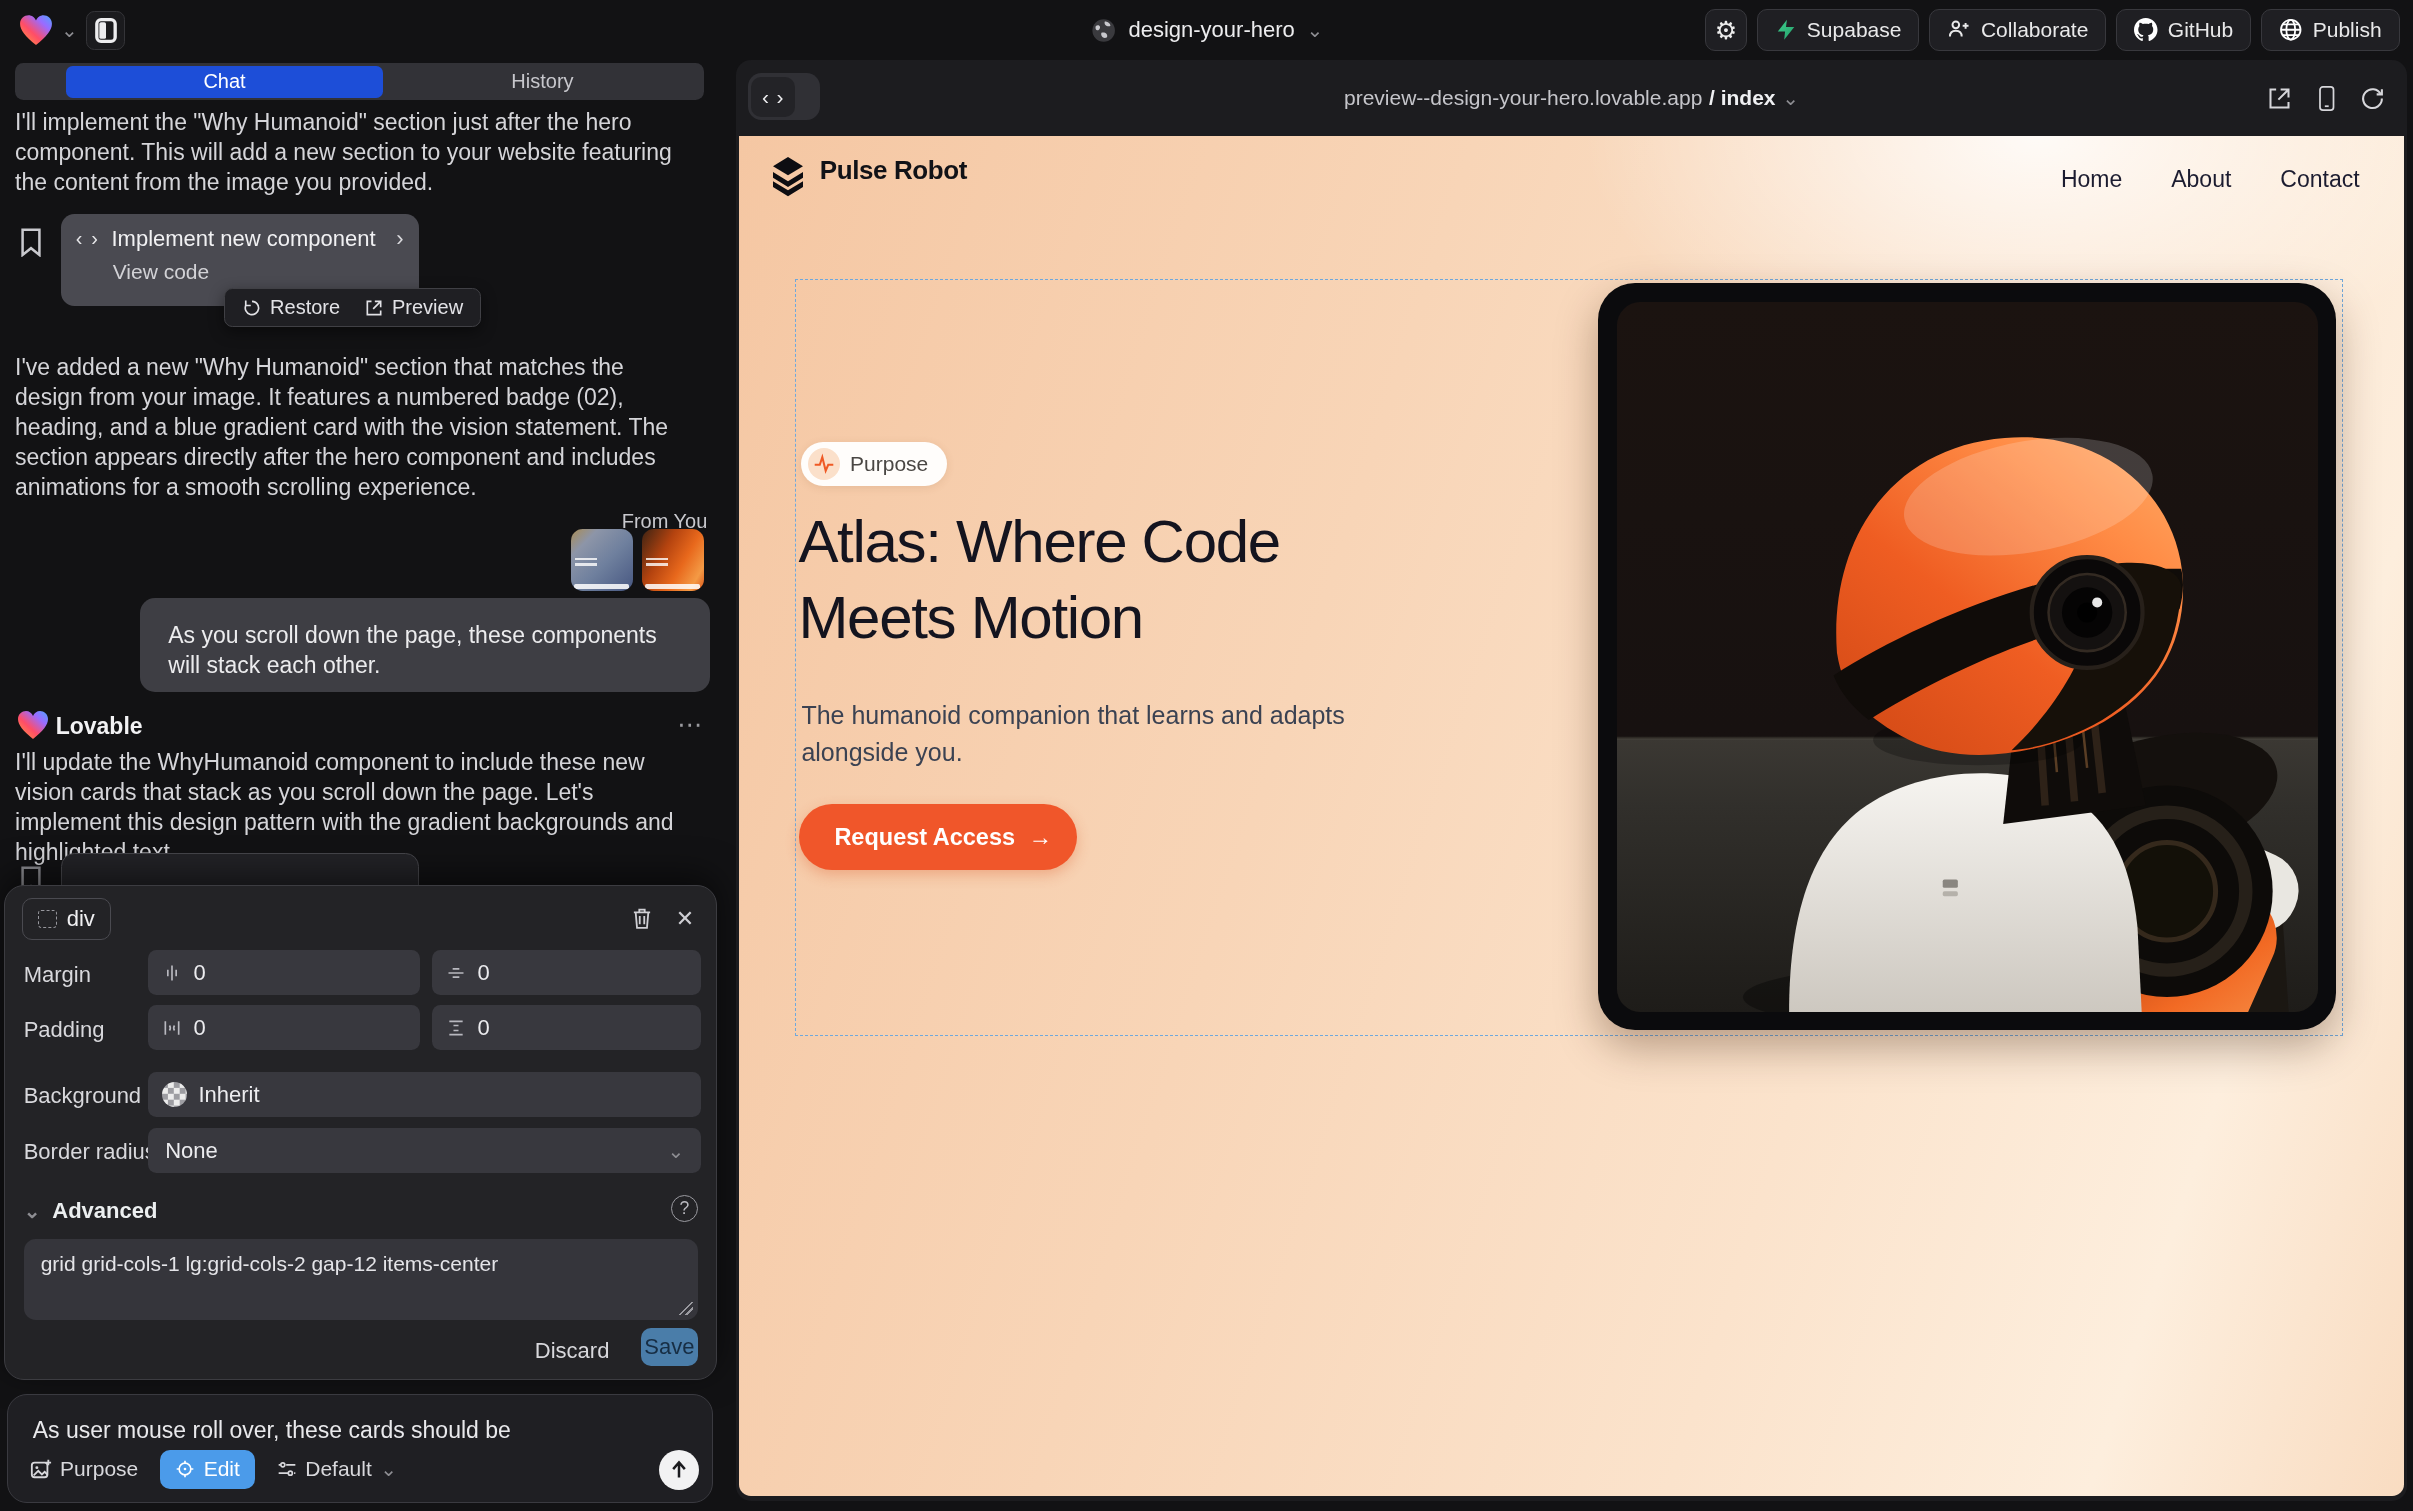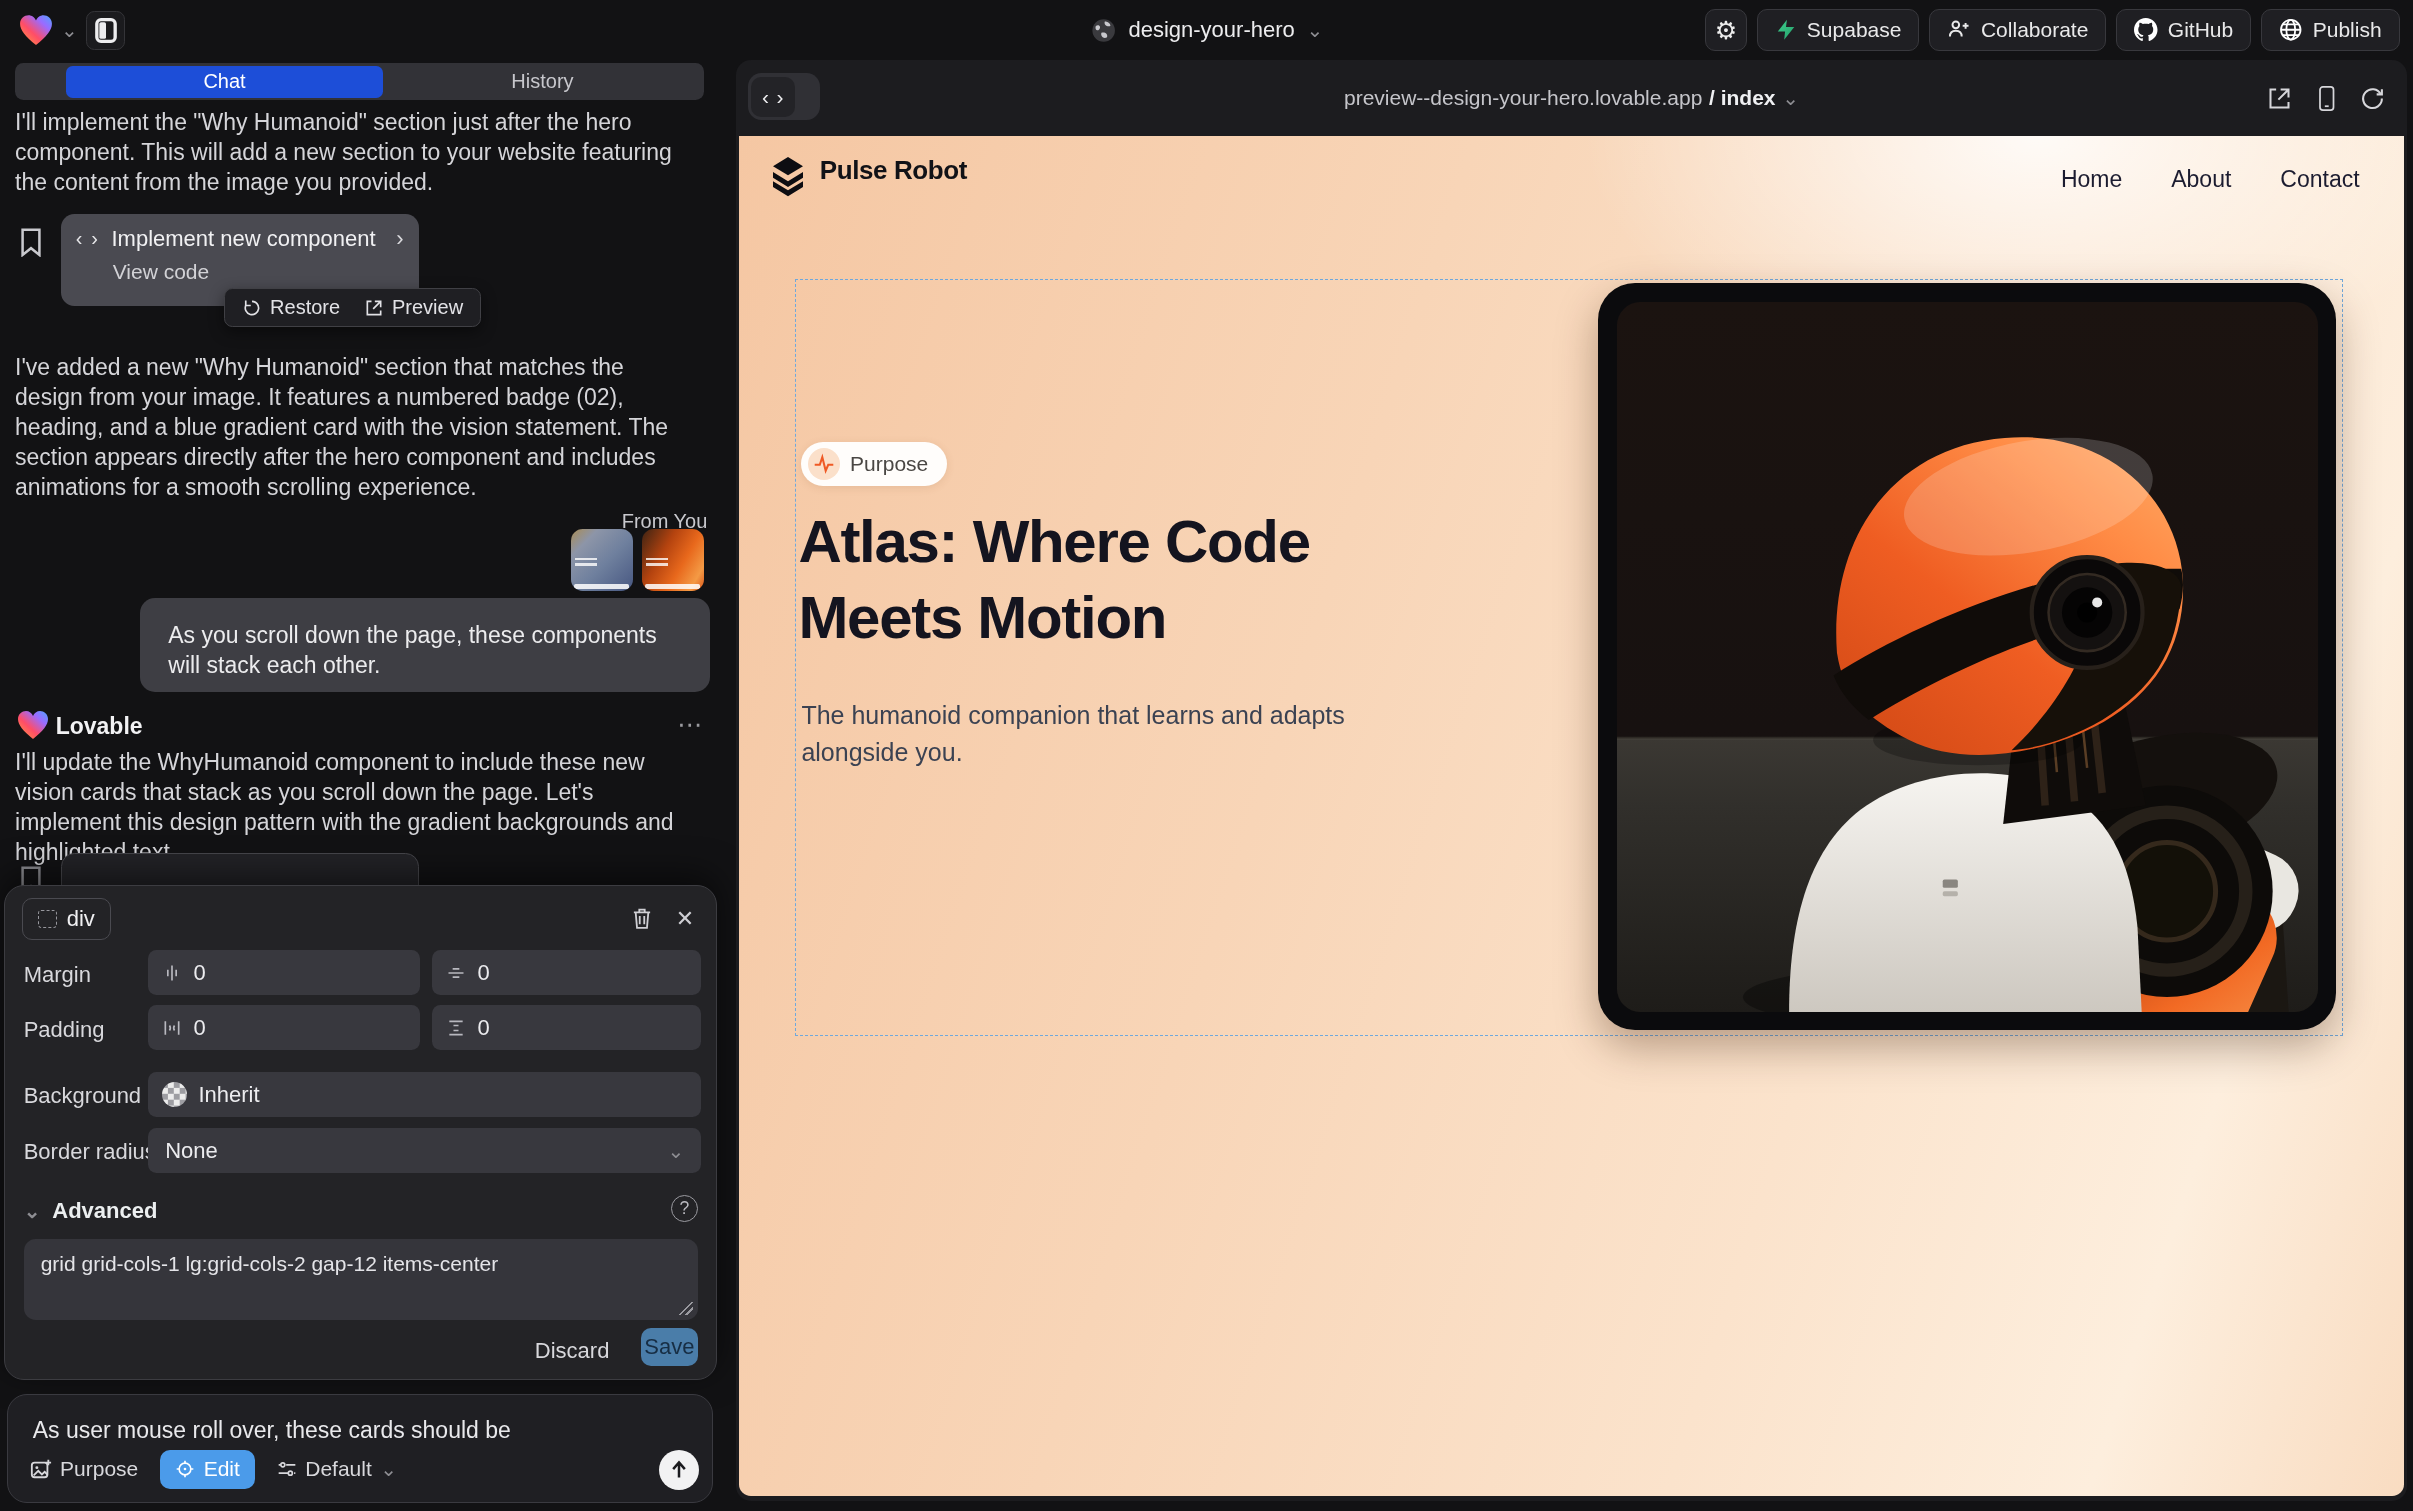--- a/index.html
+++ b/index.html
@@ -91,21 +91,21 @@
   .brand { position:absolute; left:28.6px; top:18.5px; display:flex; align-items:flex-start; gap:11.8px; cursor:pointer; }
   .brand-name { font-size:26px; font-weight:800; color:#111217; letter-spacing:-0.4px; }
   .site-nav { position:absolute; right:44px; top:30px; display:flex; gap:49px; }
   .nav-link { font-size:23px; color:#1c1c30; cursor:pointer; }
 
   .selection-rect { position:absolute; left:56px; top:143px; width:1548px; height:757px; border:1.7px dashed #6fa8dc; pointer-events:none; }
 
   .hero-badge { position:absolute; left:62px; top:306px; height:44px; background:#fffdfb; border-radius:22px; display:flex; align-items:center; gap:10px; padding:0 18.5px 0 6.7px; box-shadow:0 1.7px 8.4px rgba(120,70,30,.12); cursor:default; }
   .badge-ico { width:32px; height:32px; border-radius:50%; background:#fbe0ca; display:flex; align-items:center; justify-content:center; }
   .hero-badge .lbl { font-size:21px; color:#4a4744; }
-  .hero-h1 { position:absolute; left:59px; top:368px; font-size:60px; line-height:76px; font-weight:700; letter-spacing:-1.3px; color:#14141f; }
+  .hero-h1 { position:absolute; left:59px; top:368px; font-size:60px; line-height:76px; font-weight:400; letter-spacing:-1.3px; color:#14141f; }
   .hero-sub { position:absolute; left:62px; top:561px; width:605px; font-size:25px; line-height:37px; color:#3b4252; }
   .cta { position:absolute; left:60px; top:668px; height:66px; border-radius:37px; background:#f0562a; color:#fff; display:flex; align-items:center; gap:13.4px; padding:0 25px 0 35px; font-size:23.5px; font-weight:bold; cursor:pointer; box-shadow:0 5px 13.4px rgba(220,80,30,.3); }
 
   .robot-card { position:absolute; left:859px; top:147px; width:738px; height:747px; border-radius:37px; background:#0b0b0d; padding:18.5px; box-shadow:0 17px 42px rgba(60,30,10,.35); }
   .robot-img { width:100%; height:100%; border-radius:23.5px; overflow:hidden; }
   svg { display:block; }
 </style>
 </head>
 <body>
 
@@ -420,20 +420,24 @@
         <span class="lbl">Purpose</span>
       </div>
 
       <h1 class="hero-h1">
         <div>Atlas: Where Code</div>
         <div>Meets Motion</div>
       </h1>
 
       <p class="hero-sub">The humanoid companion that learns and adapts alongside you.</p>
 
+      <div class="cta">
+        <span>Request Access</span>
+        <span>→</span>
+      </div>
 
       <div class="robot-card">
         <div class="robot-img">
           <svg width="100%" height="100%" viewBox="0 0 835 846" preserveAspectRatio="xMidYMid slice">
             <defs>
               <linearGradient id="bgG" x1="0" y1="0" x2="0" y2="1">
                 <stop offset="0" stop-color="#1b1310"></stop>
                   <stop offset=".6" stop-color="#171110"></stop>
                   <stop offset="1" stop-color="#14100e"></stop>
               </linearGradient>

